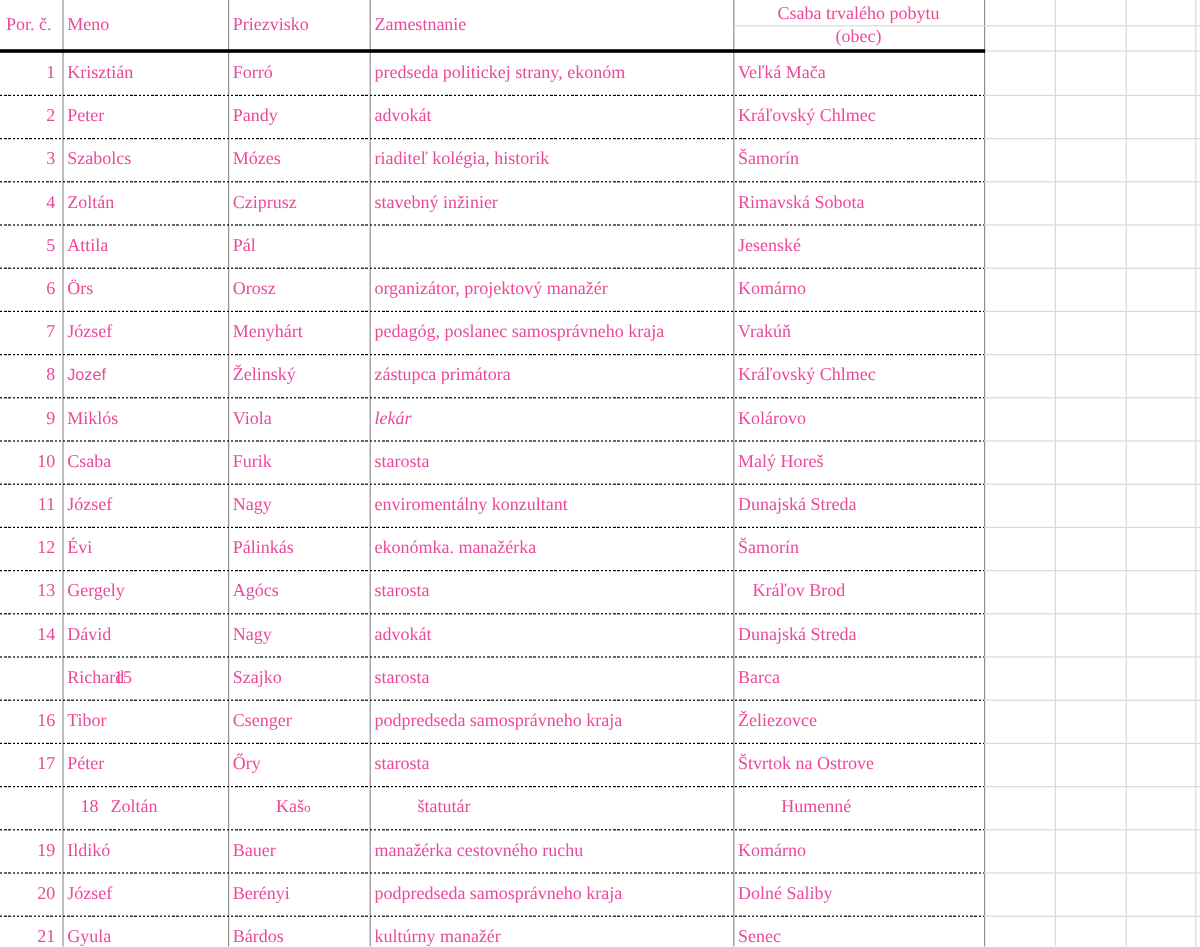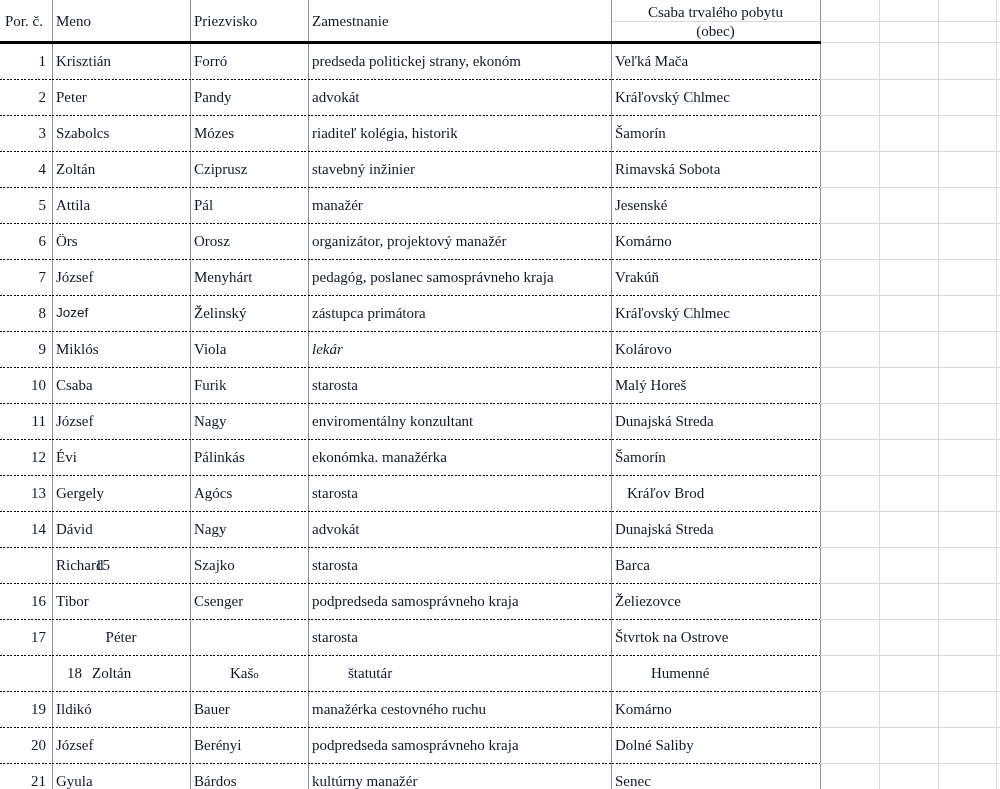--- a/index.html
+++ b/index.html
@@ -3,21 +3,21 @@
 <meta charset="utf-8">
 <style>
   html,body{margin:0;padding:0;background:#fff;}
   .sheet{
     position:relative;
     width:1000px;height:789px;
     background:#fff;
     overflow:hidden;
     font-family:"Liberation Serif", serif;
     font-size:15px;
-    color:#0f172a;
+    color:#ec4899;
   }
   .cell{position:absolute;white-space:nowrap;overflow:hidden;}
   .vline{position:absolute;top:0;width:1px;height:789px;}
   .hline{position:absolute;height:1px;}
   .thick{position:absolute;height:3px;background:#000;}
   .hdr{line-height:43px;height:43px;top:0;}
   .center{text-align:center;}
   .num{text-align:right;}
   .sans{font-family:"Liberation Sans", sans-serif;font-size:13.5px;}
   .shrink{font-size:11px;}
@@ -117,21 +117,20 @@
     <div class="cell" style="left:56px;width:130px;">Zoltán</div>
     <div class="cell" style="left:194px;width:110px;">Cziprusz</div>
     <div class="cell" style="left:312px;width:295px;">stavebný inžinier</div>
     <div class="cell" style="left:615px;width:200px;">Rimavská Sobota</div>
   </div>
 
   <div style="position: absolute; left: 0px; top: 187px; width: 1000px; height: 36px; line-height: 36px;">
     <div class="cell num" style="left:0;width:46px;">5</div>
     <div class="cell" style="left:56px;width:130px;">Attila</div>
     <div class="cell" style="left:194px;width:110px;">Pál</div>
-    <div class="cell" style="left:312px;width:295px;">manažér</div>
     <div class="cell" style="left:615px;width:200px;">Jesenské</div>
   </div>
 
   <div style="position: absolute; left: 0px; top: 223px; width: 1000px; height: 36px; line-height: 36px;">
     <div class="cell num" style="left:0;width:46px;">6</div>
     <div class="cell" style="left:56px;width:130px;">Örs</div>
     <div class="cell" style="left:194px;width:110px;">Orosz</div>
     <div class="cell" style="left:312px;width:295px;">organizátor, projektový manažér</div>
     <div class="cell" style="left:615px;width:200px;">Komárno</div>
   </div>
@@ -211,21 +210,22 @@
   <div style="position: absolute; left: 0px; top: 583px; width: 1000px; height: 36px; line-height: 36px;">
     <div class="cell num" style="left:0;width:46px;">16</div>
     <div class="cell" style="left:56px;width:130px;">Tibor</div>
     <div class="cell" style="left:194px;width:110px;">Csenger</div>
     <div class="cell" style="left:312px;width:295px;">podpredseda samosprávneho kraja</div>
     <div class="cell" style="left:615px;width:200px;">Želiezovce</div>
   </div>
 
   <div style="position: absolute; left: 0px; top: 619px; width: 1000px; height: 36px; line-height: 36px;">
     <div class="cell num" style="left:0;width:46px;">17</div>
-    <div class="cell" style="left:56px;width:130px;text-align:center;">Péter</div>
+    <div class="cell" style="left:56px;width:130px;">Péter</div>
+    <div class="cell" style="left:194px;width:110px;">Őry</div>
     <div class="cell" style="left:312px;width:295px;">starosta</div>
     <div class="cell" style="left:615px;width:200px;">Štvrtok na Ostrove</div>
   </div>
 
   <div style="position: absolute; left: 0px; top: 655px; width: 1000px; height: 36px; line-height: 36px; margin-left: 36px;">
     <div class="cell num" style="left:0;width:46px;">18</div>
     <div class="cell" style="left:56px;width:130px;">Zoltán</div>
     <div class="cell" style="left:194px;width:110px;">Kaš<span class="shrink">o</span></div>
     <div class="cell" style="left:312px;width:295px;">štatutár</div>
     <div class="cell" style="left:615px;width:200px;">Humenné</div>

